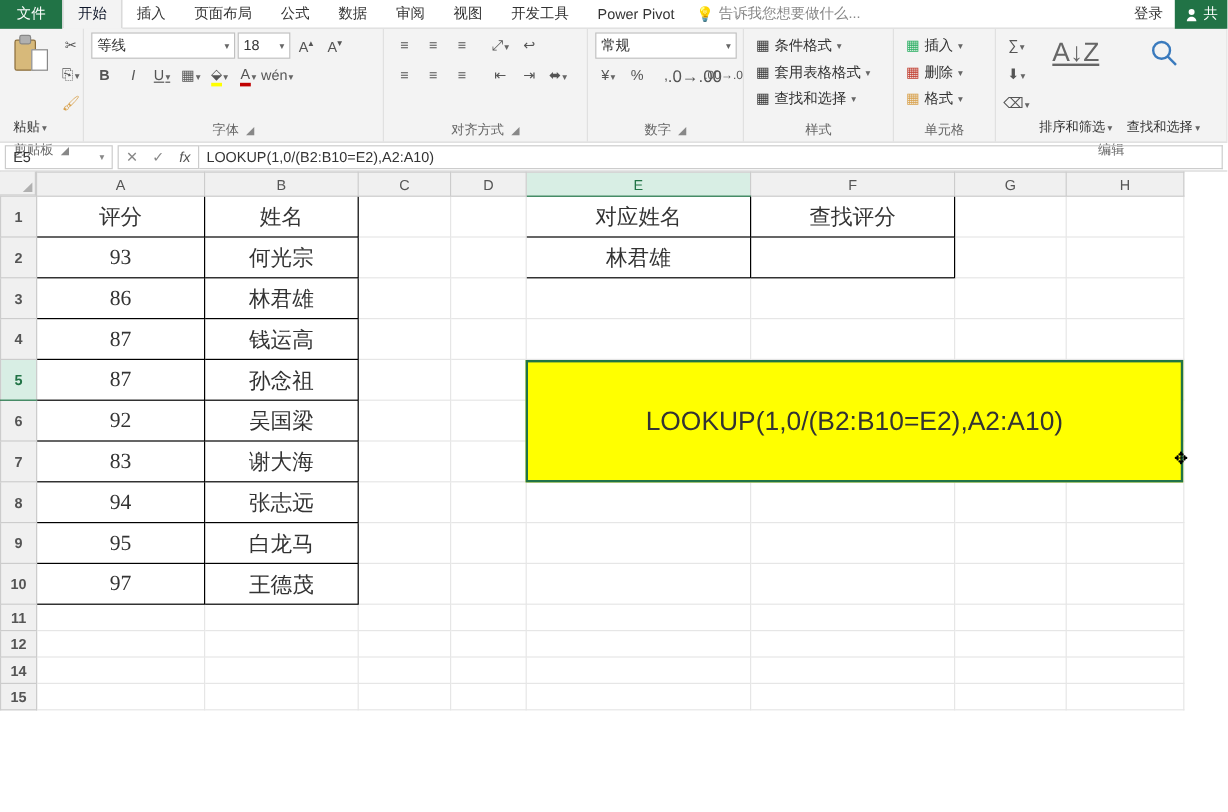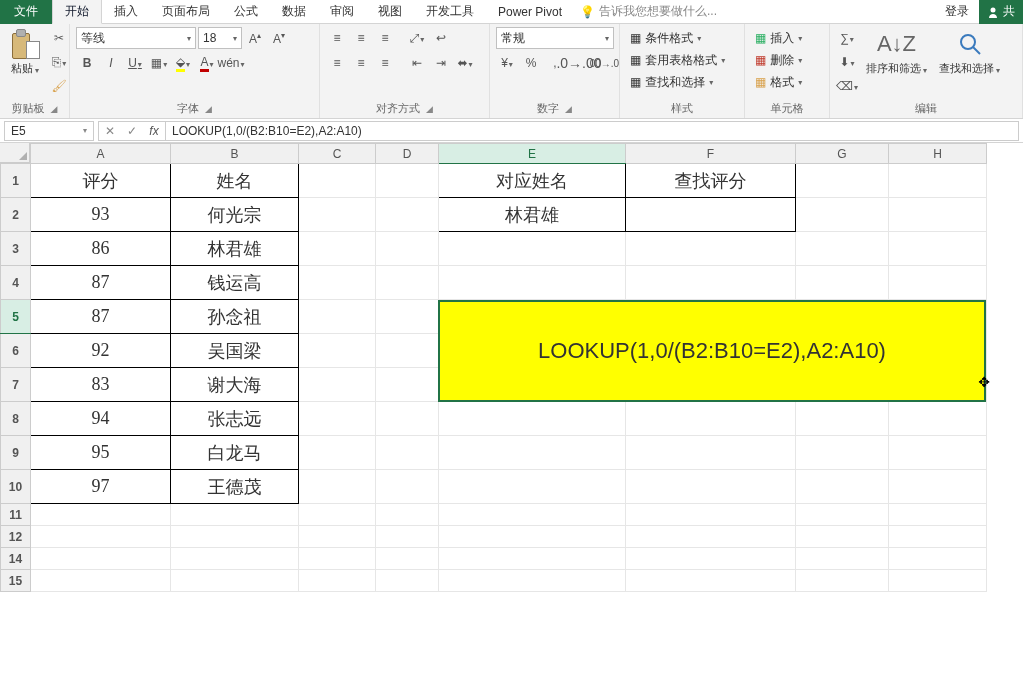--- a/index.html
+++ b/index.html
@@ -16,22 +16,22 @@
 .share { background: #217346; color: #fff; padding: 4px 8px; display: flex; align-items: center; gap: 4px; }
 
 
 .ribbon { background: #f3f3f3; border-bottom: 1px solid #d4d4d4; display: flex; height: 95px; }
 .group { border-right: 1px solid #e0e0e0; padding: 3px 6px 2px; display: flex; flex-direction: column; justify-content: space-between; }
 .group-content { display: flex; align-items: flex-start; gap: 4px; flex: 1; }
 .group-label { text-align: center; font-size: 11px; color: #666; padding-top: 2px; display: flex; justify-content: center; align-items: center; gap: 6px; }
 .dlg-launcher { font-size: 9px; color: #888; }
 
 .big-btn { display: flex; flex-direction: column; align-items: center; padding: 2px 4px; gap: 2px; cursor: pointer; }
-.big-btn .ico { width: 30px; height: 30px; display: flex; align-items: center; justify-content: center; }
-.big-btn .lbl { font-size: 11px; display:flex; align-items:center; gap:2px;}
+.big-btn .ico { width: 30px; height: 30px; display: flex; align-items: center; justify-content: center; text-decoration: underline; }
+.big-btn .lbl { font-size: 11px; display:flex; align-items:center; gap:2px;margin-top:37px;}
 .dd-arrow::after { content: "▾"; font-size: 8px; color: #666; }
 
 .col { display: flex; flex-direction: column; gap: 2px; }
 .row { display: flex; align-items: flex-end; gap: 2px; }
 .mini-btn { width: 22px; height: 22px; display: flex; align-items: center; justify-content: center; cursor: pointer; border: 1px solid transparent; font-size: 12px; color: #555;}
 .sel { border: 1px solid #c0c0c0; background: #fff; height: 22px; padding: 0 4px; display: flex; align-items: center; justify-content: space-between; font-size: 12px; }
 .sel .arr { font-size: 8px; color: #666; }
 
 .small-row-btn { display: flex; align-items: center; gap: 4px; height: 22px; padding: 0 4px; cursor: pointer; font-size: 12px; }
 .small-row-btn .arr { font-size: 8px; color: #666; }

